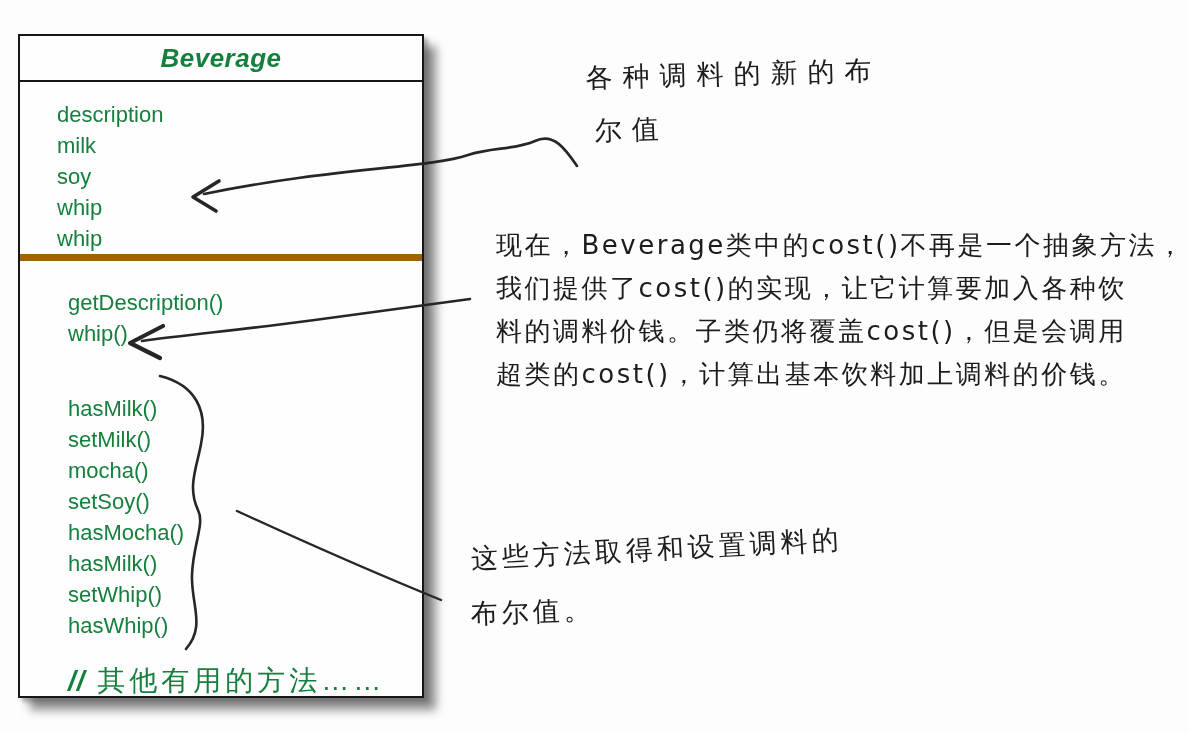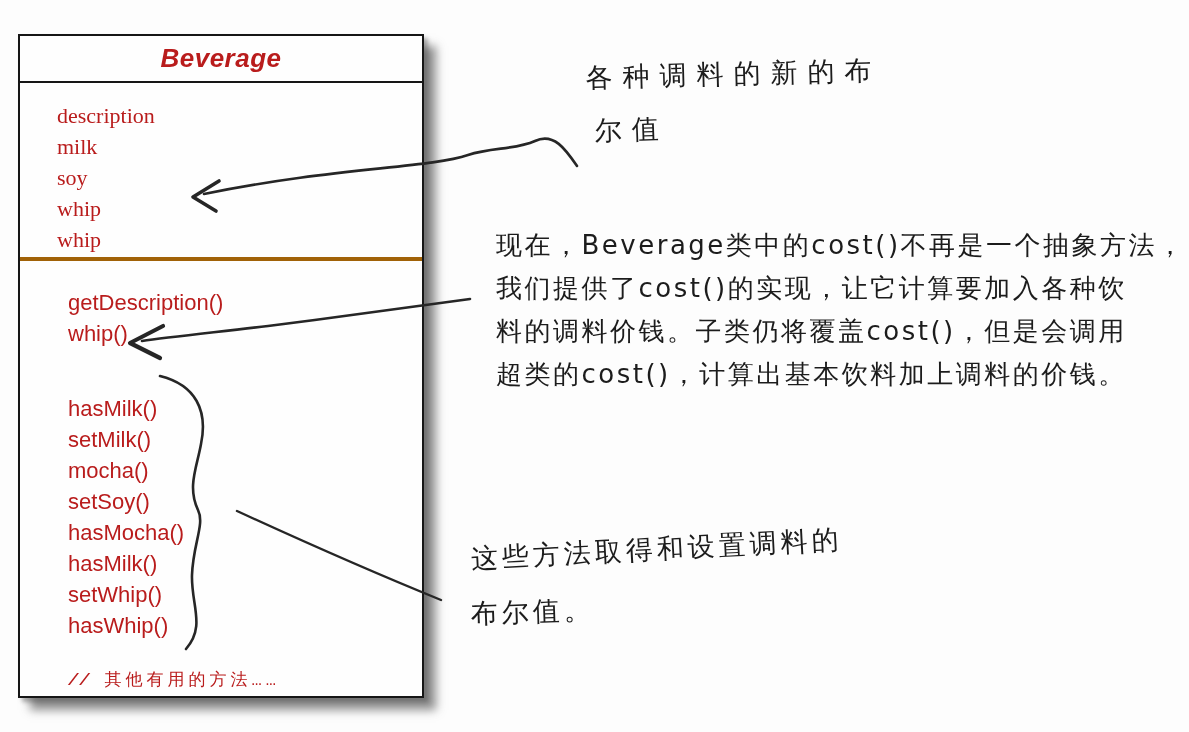--- a/index.html
+++ b/index.html
@@ -12,42 +12,42 @@
   .page { position: absolute; inset: 0; }
 
   
   .class-box {
     position: absolute; left: 18px; top: 34px;
     width: 402px; height: 660px;
     background: #fefefe;
     border: 2px solid #161616;
     box-shadow: 12px 12px 9px 0 rgba(75,75,75,0.62), 4px 4px 4px 0 rgba(90,90,90,0.45);
     display: flex; flex-direction: column;
-    color: #b91c1c;
+    color: #15803d;
   }
   .sec-title {
     height: 51px; border-bottom: 2px solid #161616;
     display: flex; align-items: center; justify-content: center;
     font-size: 26px; font-weight: bold; font-style: italic;
     letter-spacing: 0.5px;
   }
   .sec-attrs {
-    height: 176px; border-bottom: 4px solid #a16207;
+    height: 176px; border-bottom: 7px solid #a16207;
     padding: 17px 0 0 37px; box-sizing: content-box;
-    font-size: 22px; line-height: 31px; font-family: Liberation Serif, serif;
+    font-size: 22px; line-height: 31px;
   }
   .sec-methods {
     flex: 1; padding: 26px 0 0 48px;
     font-size: 22px; line-height: 31px;
   }
   .method-group-2 { margin-top: 44px; }
   .uml-comment {
     margin-top: 24px;
-    font-family: Liberation Mono, monospace;
-    font-size: 17px; letter-spacing: 4px; font-weight: 500;
+    font-family: Liberation Sans, sans-serif;
+    font-size: 28px; letter-spacing: 4px; font-weight: 500;
   }
   .uml-comment .slashes { font-style: italic; font-weight: bold; letter-spacing: 1px; }
 
   
   .hand {
     position: absolute; color: #1c1c1c;
     font-family: "DejaVu Sans", sans-serif;
     white-space: nowrap;
   }
   .note-top-1 { left: 585px; top: 60px;  font-size: 27px; letter-spacing: 10px; transform: rotate(-1.5deg); transform-origin: left top; }

